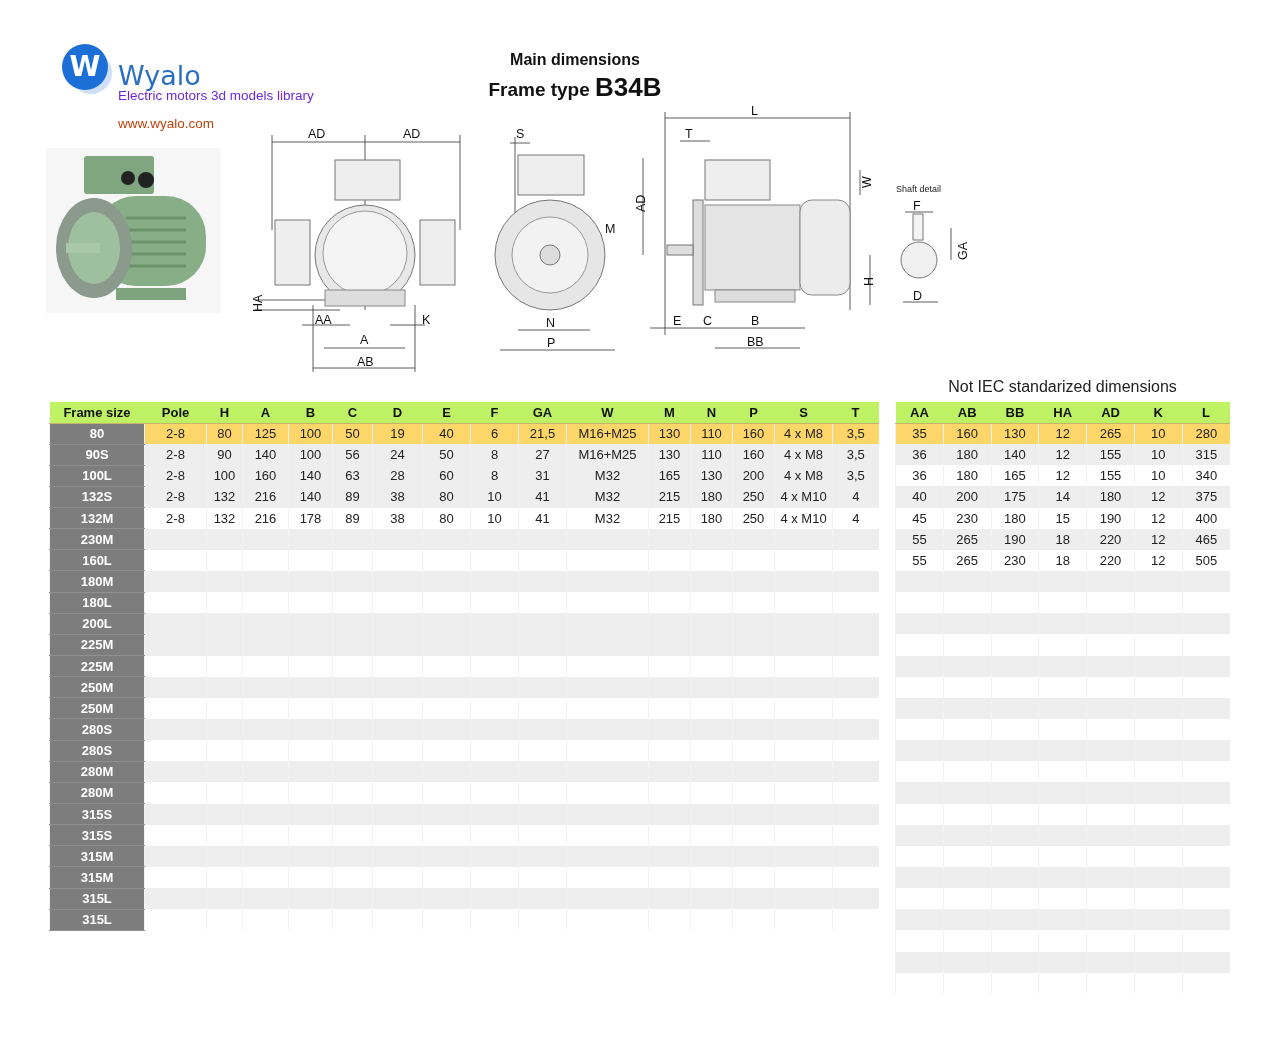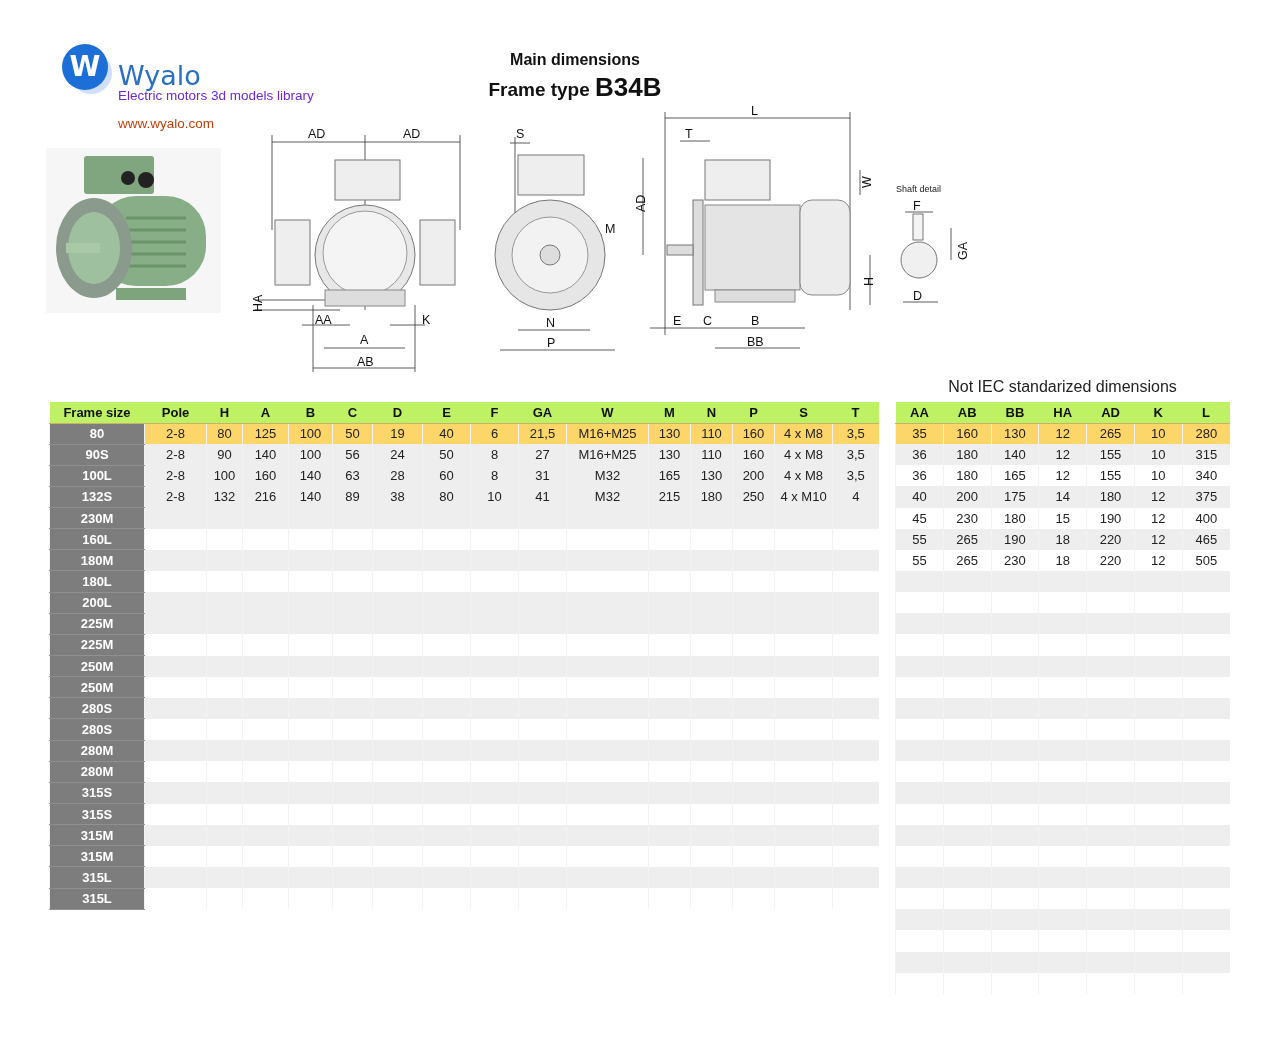--- a/index.html
+++ b/index.html
@@ -286,20 +286,38 @@
         <td>80</td>
         <td>10</td>
         <td>41</td>
         <td>M32</td>
         <td>215</td>
         <td>180</td>
         <td>250</td>
         <td>4 x M10</td>
         <td>4</td>
       </tr>
+      <tr class="row-odd">
+        <td class="fs">132M</td>
+        <td>2-8</td>
+        <td>132</td>
+        <td>216</td>
+        <td>178</td>
+        <td>89</td>
+        <td>38</td>
+        <td>80</td>
+        <td>10</td>
+        <td>41</td>
+        <td>M32</td>
+        <td>215</td>
+        <td>180</td>
+        <td>250</td>
+        <td>4 x M10</td>
+        <td>4</td>
+      </tr>
       <tr class="row-even">
         <td class="fs">230M</td>
         <td></td>
         <td></td>
         <td></td>
         <td></td>
         <td></td>
         <td></td>
         <td></td>
         <td></td>

